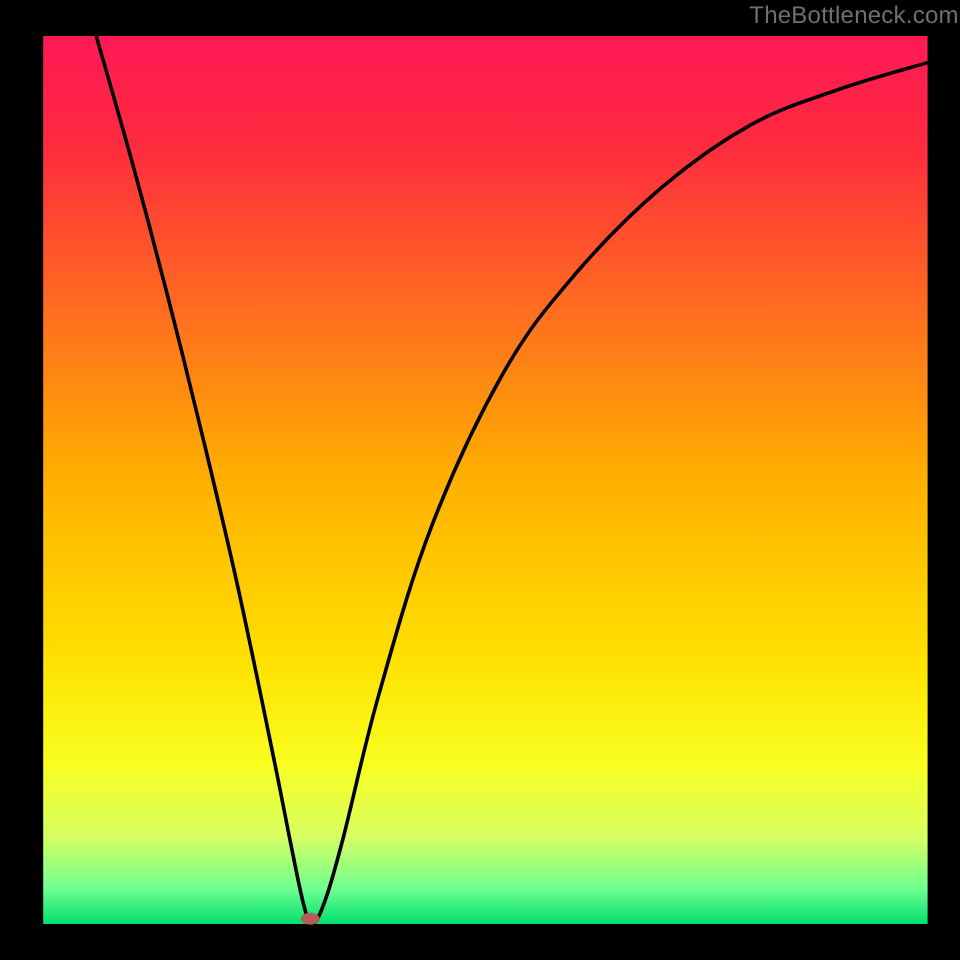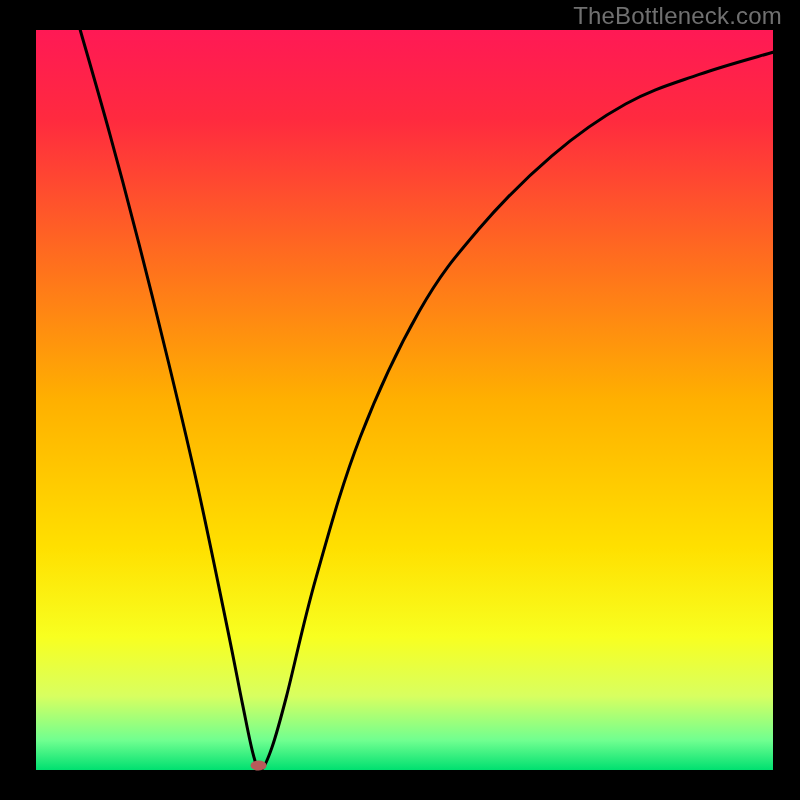--- a/index.html
+++ b/index.html
@@ -13,23 +13,23 @@
   }
   .frame {
     position: relative;
     width: 800px;
     height: 800px;
     background: #000;
   }
   .watermark {
     position: absolute;
     top: 2px;
-    right: 18px;
+    right: 1px;
     color: #707070;
-    font-size: 24px;
+    font-size: 20px;
     font-weight: 500;
     letter-spacing: 0.2px;
     z-index: 5;
     user-select: none;
   }
   svg {
     position: absolute;
     top: 0;
     left: 0;
   }

